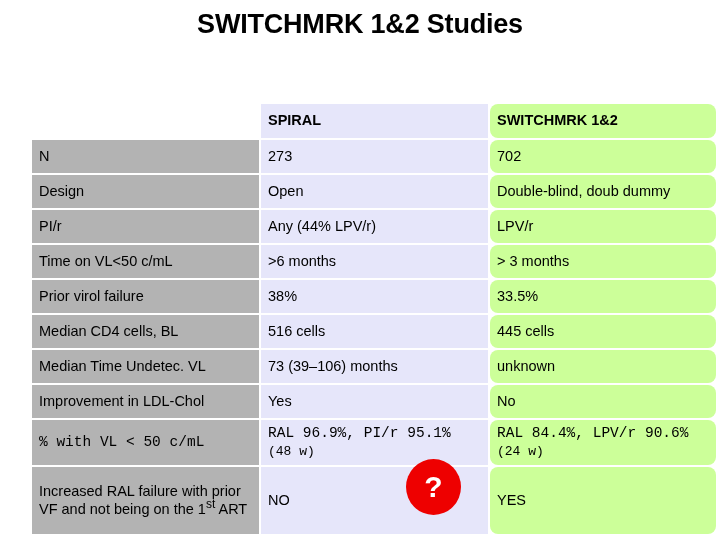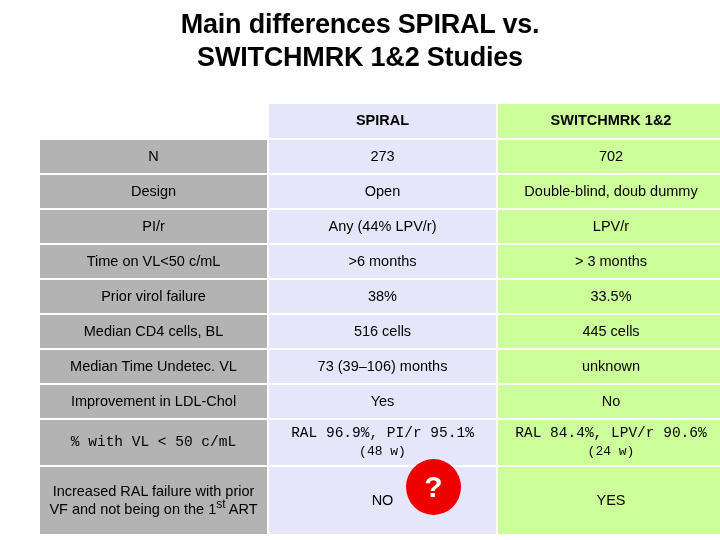--- a/index.html
+++ b/index.html
@@ -28,24 +28,23 @@
     letter-spacing: -0.2px;
   }
   #slide-title .tline {
     display: block;
     white-space: nowrap;
   }
 
   
   #comparison-table-wrap {
     position: absolute;
-    left: 40px;
+    left: 32px;
     top: 104px;
     width: 680px;
-    text-align: center;
   }
   table#comparison-table {
     border-collapse: separate;
     border-spacing: 2px 2px;
     width: 680px;
     table-layout: fixed;
     margin: -2px;
   }
   table#comparison-table td {
     vertical-align: middle;
@@ -59,20 +58,21 @@
   col.c-switch { width: 226px; }
 
   td.lbl {
     background: #b3b3b3;
   }
   td.spiral {
     background: #e6e6fa;
   }
   td.switch {
     background: #ccff99;
+    border-radius: 8px;
   }
   td.blank {
     background: #ffffff;
   }
   tr.hdr td {
     font-weight: bold;
     height: 24px;
   }
   tr.body-row td {
     height: 23px;
@@ -110,21 +110,20 @@
     display: flex;
     align-items: center;
     justify-content: center;
     z-index: 5;
   }
 </style>
 </head>
 <body>
 
 <div id="slide-title">
-  <span class="tline">Main differences SPIRAL vs.</span>
   <span class="tline">SWITCHMRK 1&amp;2 Studies</span>
 </div>
 
 <div id="comparison-table-wrap">
   <table id="comparison-table">
     <colgroup>
       <col class="c-label">
       <col class="c-spiral">
       <col class="c-switch">
     </colgroup>

